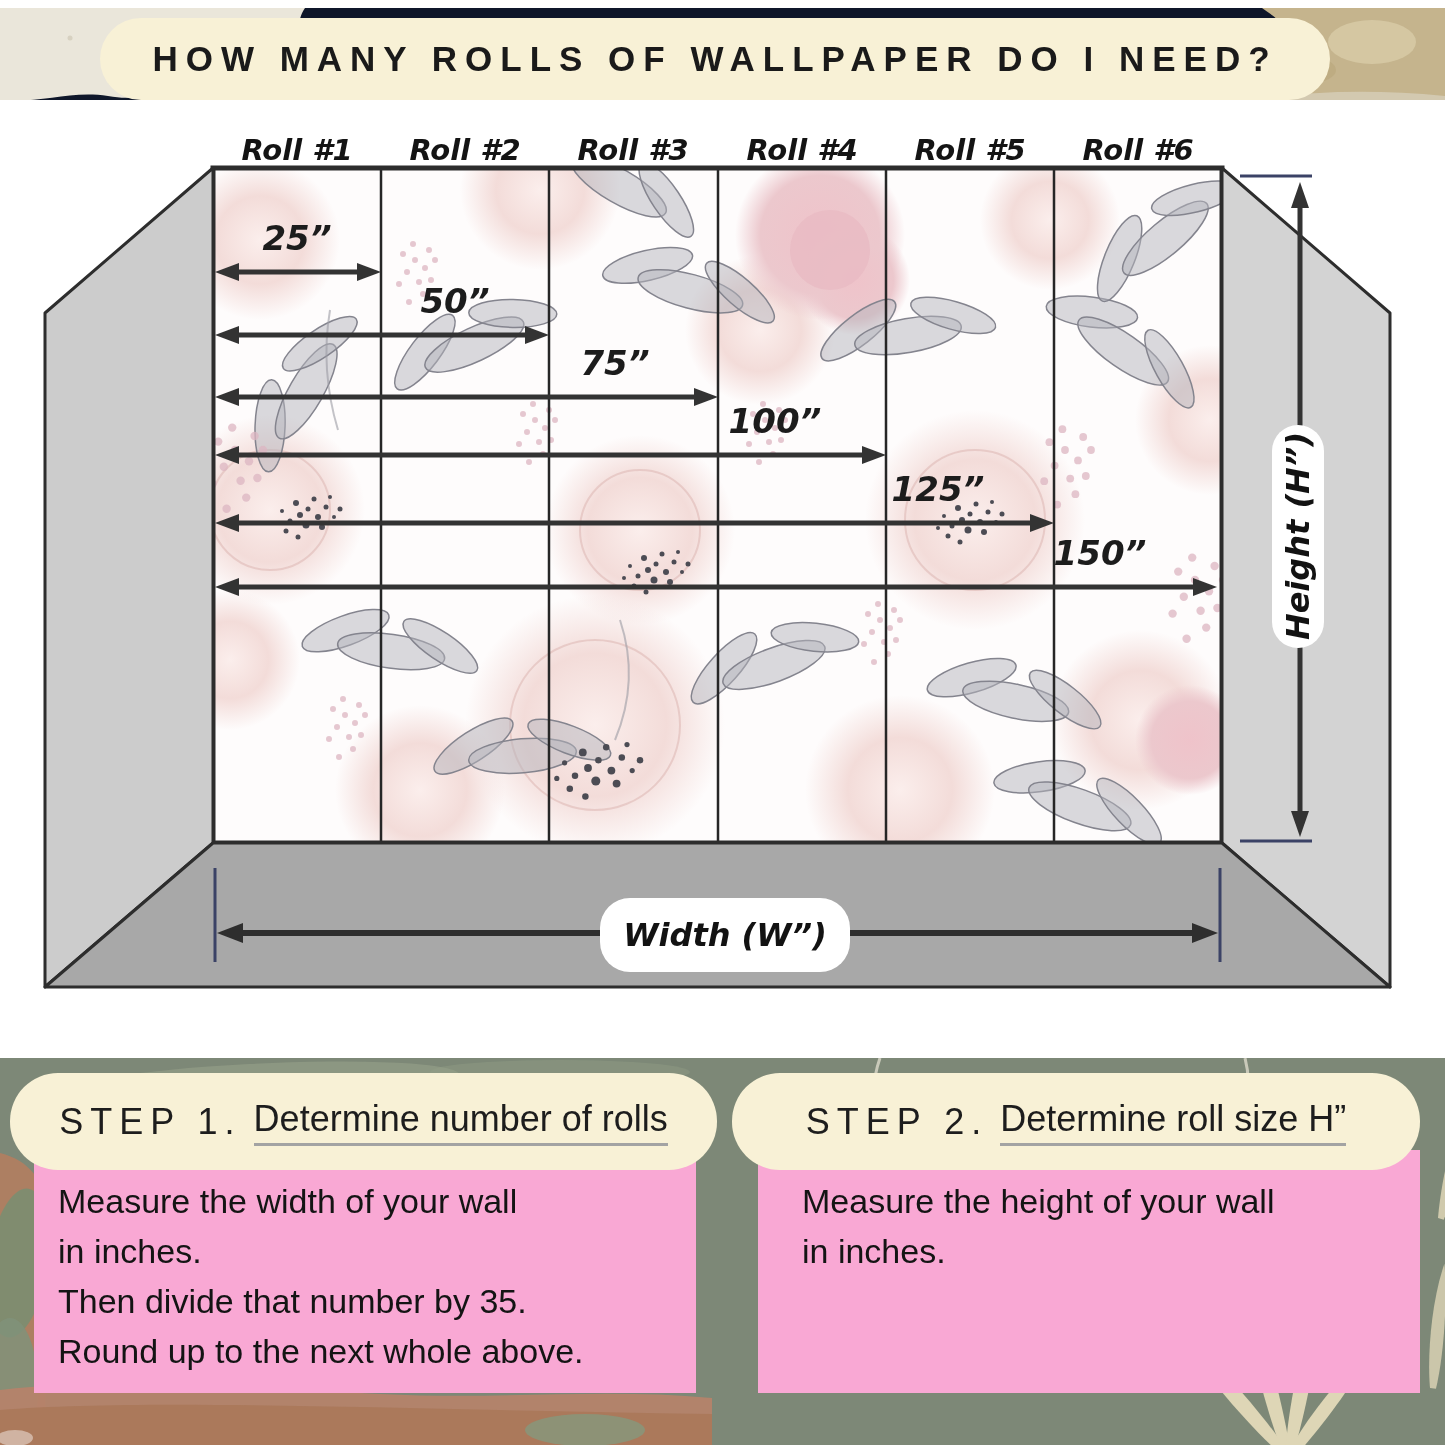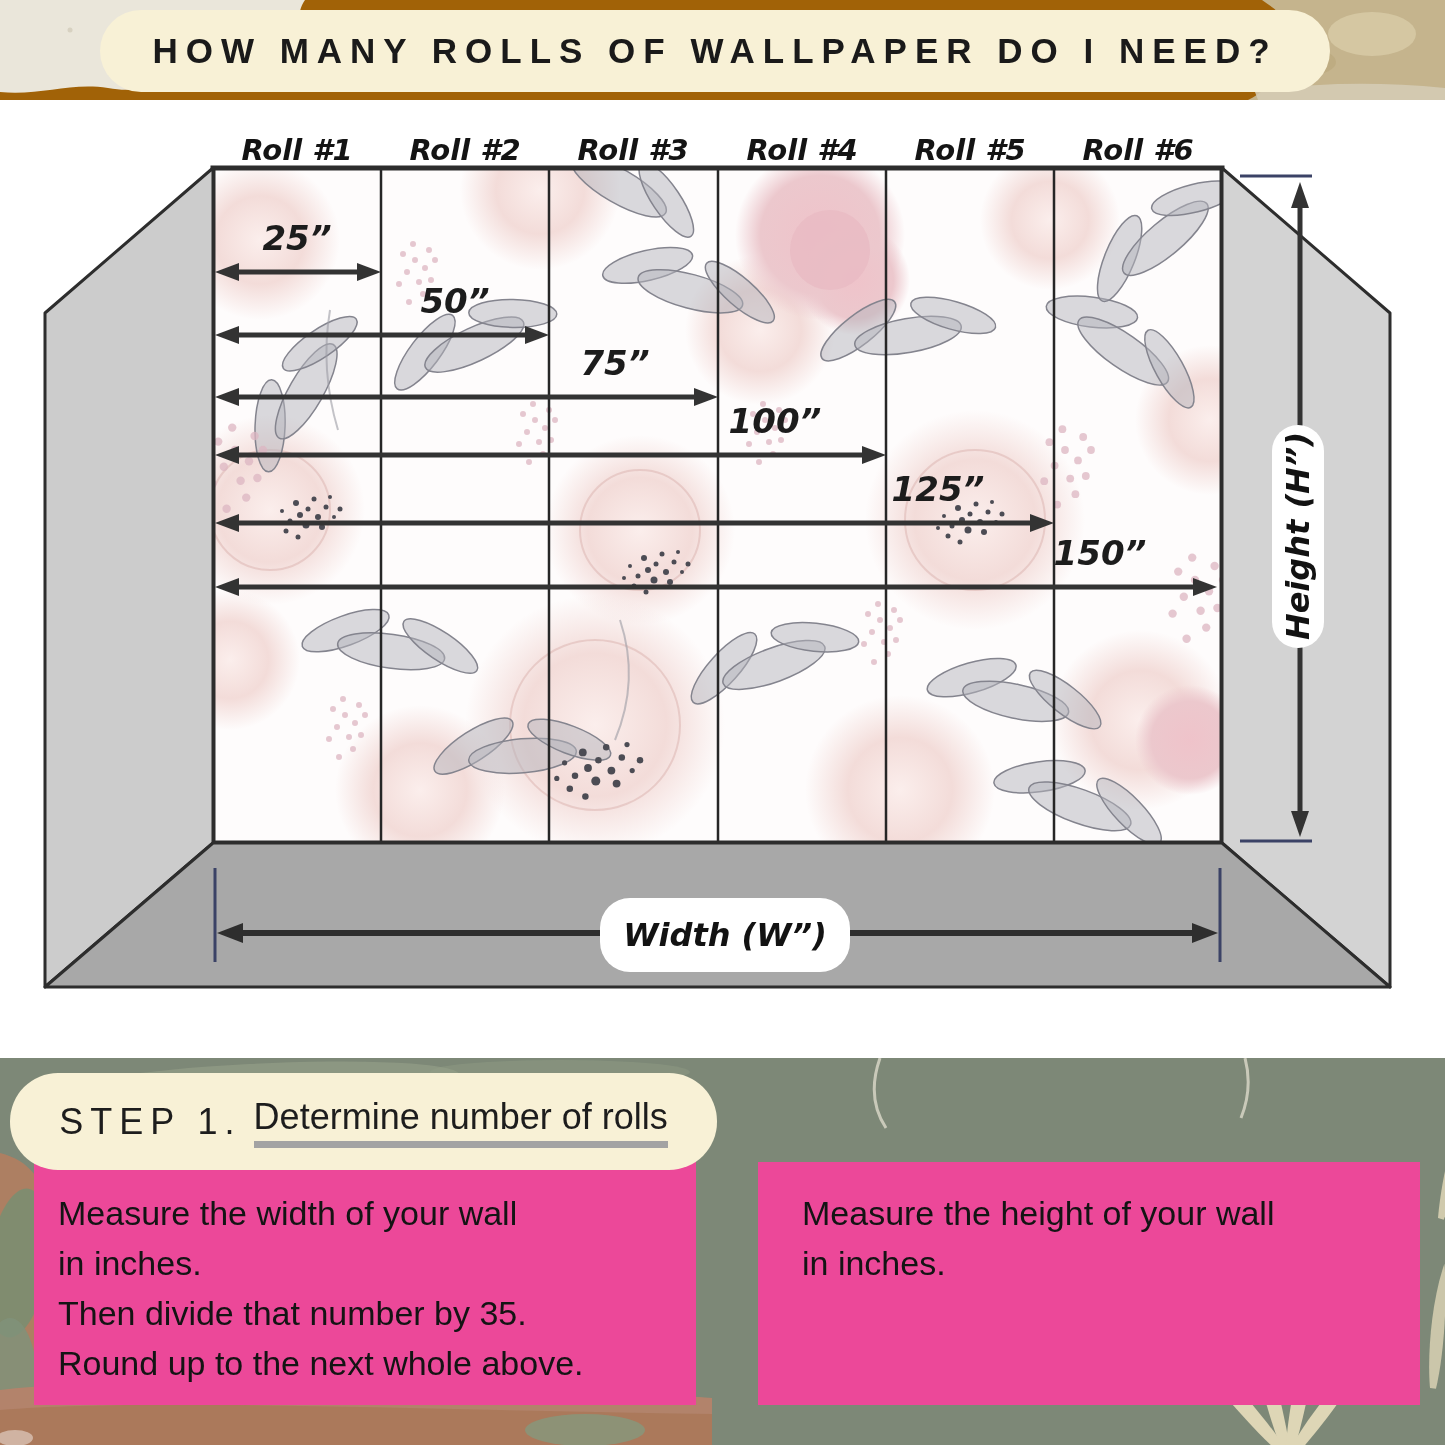--- a/index.html
+++ b/index.html
@@ -1,46 +1,46 @@
 <!DOCTYPE html>
 <html><head>
 <meta charset="utf-8">
 <style>
   html,body{margin:0;padding:0;background:#ffffff;}
   .page{position:relative;width:1445px;height:1445px;overflow:hidden;background:#ffffff;
         font-family:"Liberation Sans",sans-serif;}
   
-  .top-band{position:absolute;left:0;top:0;width:1323px;height:100px;background:#a16207;}
+  .top-band{position:absolute;left:0;top:8px;width:1323px;height:100px;background:#0f172a;}
   .band-svg{position:absolute;left:0;top:0;width:1445px;height:100px;display:block;}
   .title-pill{position:absolute;left:100px;top:10px;width:1230px;height:82px;background:#f8f1d6;
               border-radius:41px;display:flex;align-items:center;justify-content:center;z-index:2;}
   .title-text{font-size:35px;font-weight:bold;letter-spacing:8px;color:#1a1a1a;white-space:nowrap;}
   
   .scene{position:absolute;left:0;top:100px;width:1445px;height:958px;display:block;background:#ffffff;}
   .roll-label{font-family:"DejaVu Sans",sans-serif;font-style:italic;font-weight:bold;
               font-size:29px;fill:#141414;text-anchor:middle;}
   .measure-label{font-family:"DejaVu Sans",sans-serif;font-style:italic;font-weight:bold;
                font-size:34px;fill:#1c1c1c;text-anchor:middle;}
   .dim-label{font-family:"DejaVu Sans",sans-serif;font-style:italic;font-weight:bold;
              font-size:32px;fill:#121212;text-anchor:middle;}
   
   .bottom{position:absolute;left:0;top:1058px;width:1445px;height:387px;background:#7d8877;}
   .bottom-svg{position:absolute;left:0;top:0;width:1445px;height:387px;display:block;}
-  .card{position:absolute;top:104px;height:243px;background:#ec4899;z-index:1;}
+  .card{position:absolute;top:92px;height:243px;background:#f9a8d4;z-index:1;}
   .card1{left:34px;width:662px;}
   .card2{left:758px;width:662px;}
   .card-text{padding:26px 0 0 24px;font-size:34px;color:#141414;}
   .card2 .card-text{padding-left:44px;}
   .card-text div{line-height:50px;white-space:nowrap;}
   .step-pill{position:absolute;top:15px;height:97px;background:#f8f1d6;border-radius:48px;
              display:flex;align-items:center;justify-content:center;gap:12px;z-index:2;}
   .pill1{left:10px;width:707px;}
   .pill2{left:732px;width:688px;}
   .step-label{font-size:36px;letter-spacing:7px;color:#1d1d1d;white-space:nowrap;}
-  .step-heading{font-size:36px;color:#1d1d1d;border-bottom:7px solid #a3a3a3;padding-bottom:3px;white-space:nowrap;}
+  .step-heading{font-size:36px;color:#1d1d1d;border-bottom:3px solid #a3a3a3;padding-bottom:3px;white-space:nowrap;}
 </style>
 </head>
 <body>
 
 <div class="page">
 
   <div class="top-band">
     <svg class="band-svg" viewBox="0 0 1445 100">
       <g>
         <path d="M0,0 L305,0 C290,22 312,40 272,52 C240,62 252,86 205,80 C160,74 150,96 108,88 C70,82 40,96 0,92 Z" fill="#eae6da"></path>
@@ -311,15 +311,19 @@
       <div class="card-text">
         <div>Measure the height of your wall</div>
         <div>in inches.</div>
       </div>
     </div>
 
     <div class="step-pill pill1">
       <span class="step-label">STEP 1.</span>
       <span class="step-heading">Determine number of rolls</span>
     </div>
+    <div class="step-pill pill2">
+      <span class="step-label">STEP 2.</span>
+      <span class="step-heading">Determine roll size H”</span>
+    </div>
   </div>
 
 </div>
 
 </body></html>

